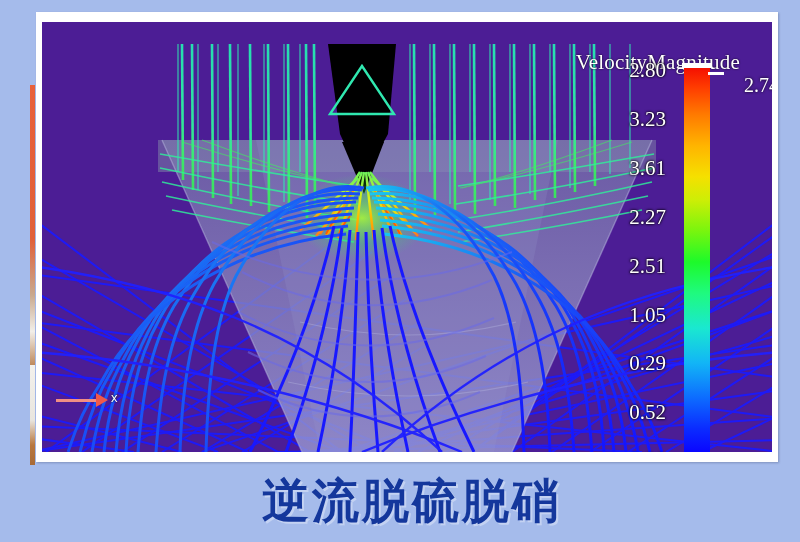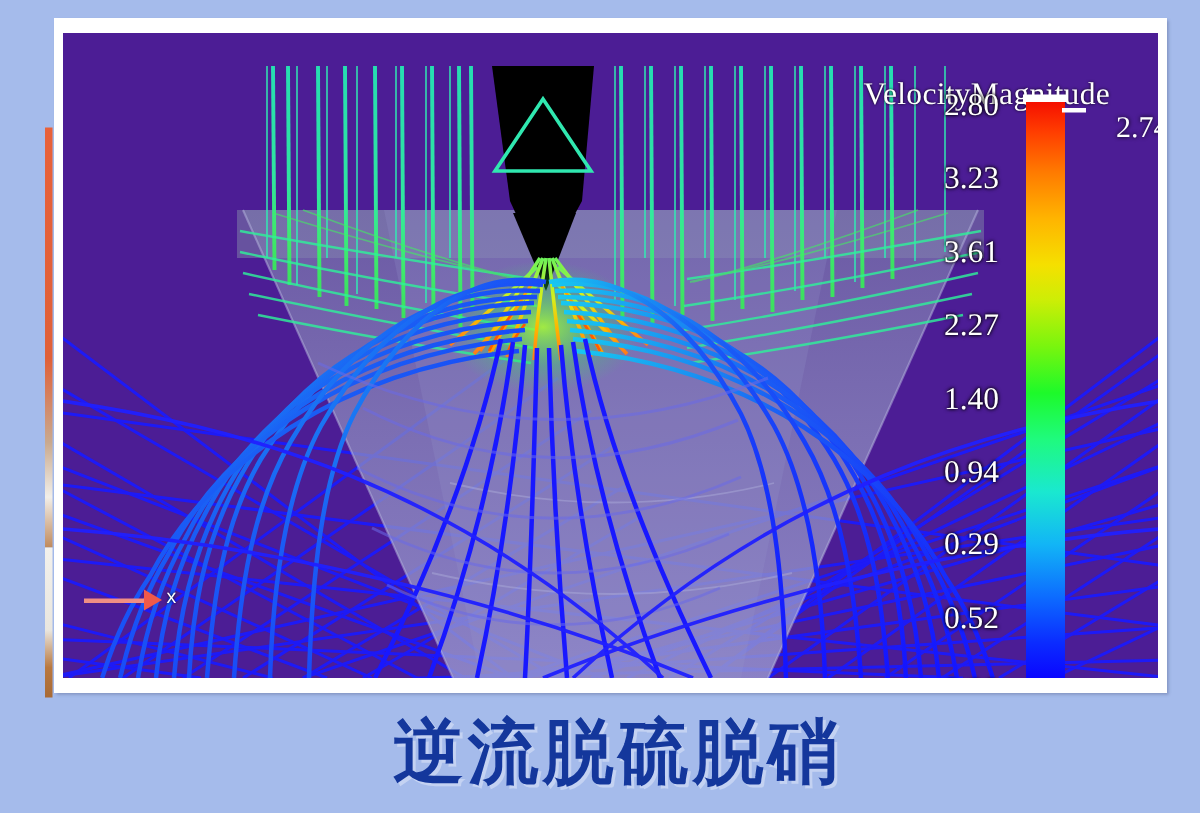--- a/index.html
+++ b/index.html
@@ -369,22 +369,22 @@
       </g>
     </svg>
 
     <div class="cb-title">VelocityMagnitude</div>
 
     <div class="cb-ticks">
       <div class="cb-tick" style="top:2.5%">2.80</div>
       <div class="cb-tick" style="top:14.6%">3.23</div>
       <div class="cb-tick" style="top:26.7%">3.61</div>
       <div class="cb-tick" style="top:38.8%">2.27</div>
-      <div class="cb-tick" style="top:50.9%">1.40</div>
-      <div class="cb-tick" style="top:63.0%">0.94</div>
+      <div class="cb-tick" style="top:50.9%">2.51</div>
+      <div class="cb-tick" style="top:63.0%">1.05</div>
       <div class="cb-tick" style="top:75.1%">0.29</div>
       <div class="cb-tick" style="top:87.2%">0.52</div>
       <div class="cb-tick" style="top:99.0%">0.00</div>
     </div>
 
     <div class="cbar-wrap">
       <div class="cbar"></div>
       <div class="cbar-cap top"></div>
 
       <div class="cbar-tickmark"></div>

